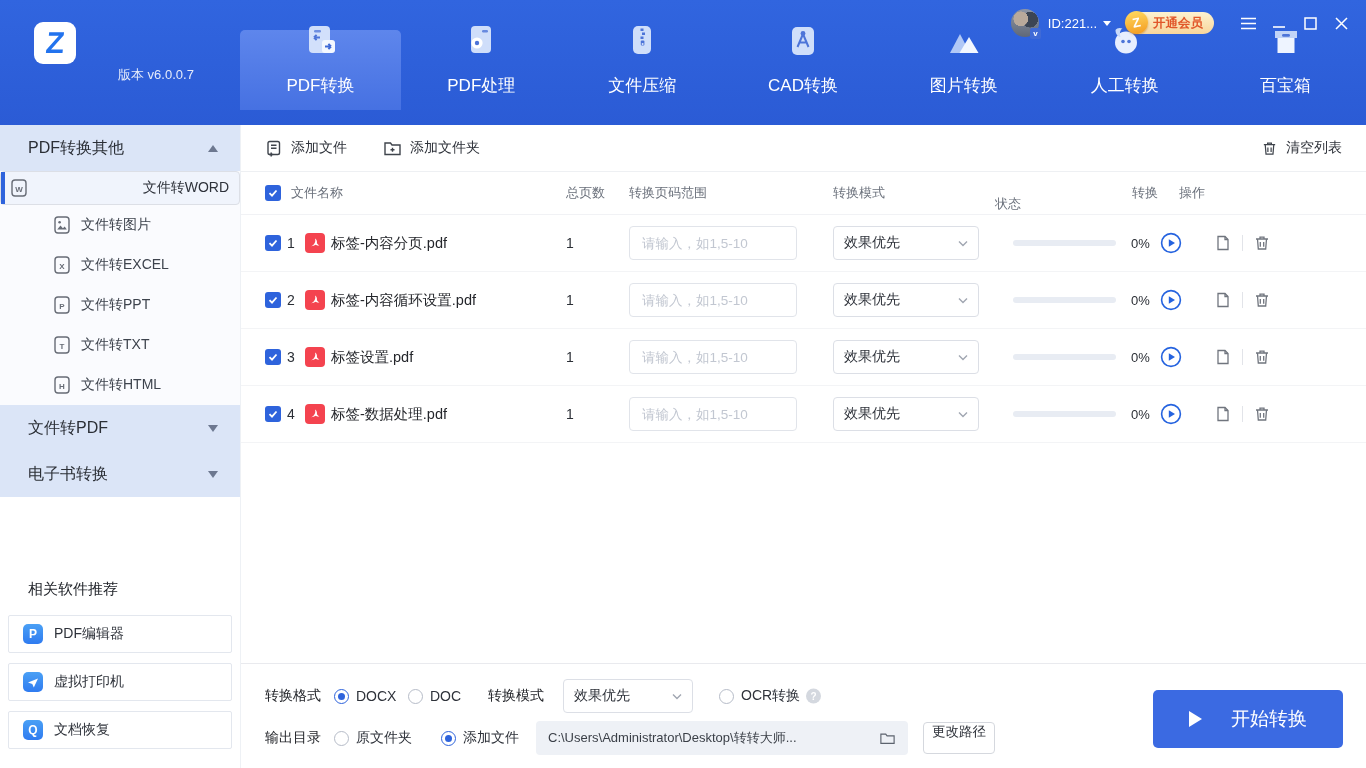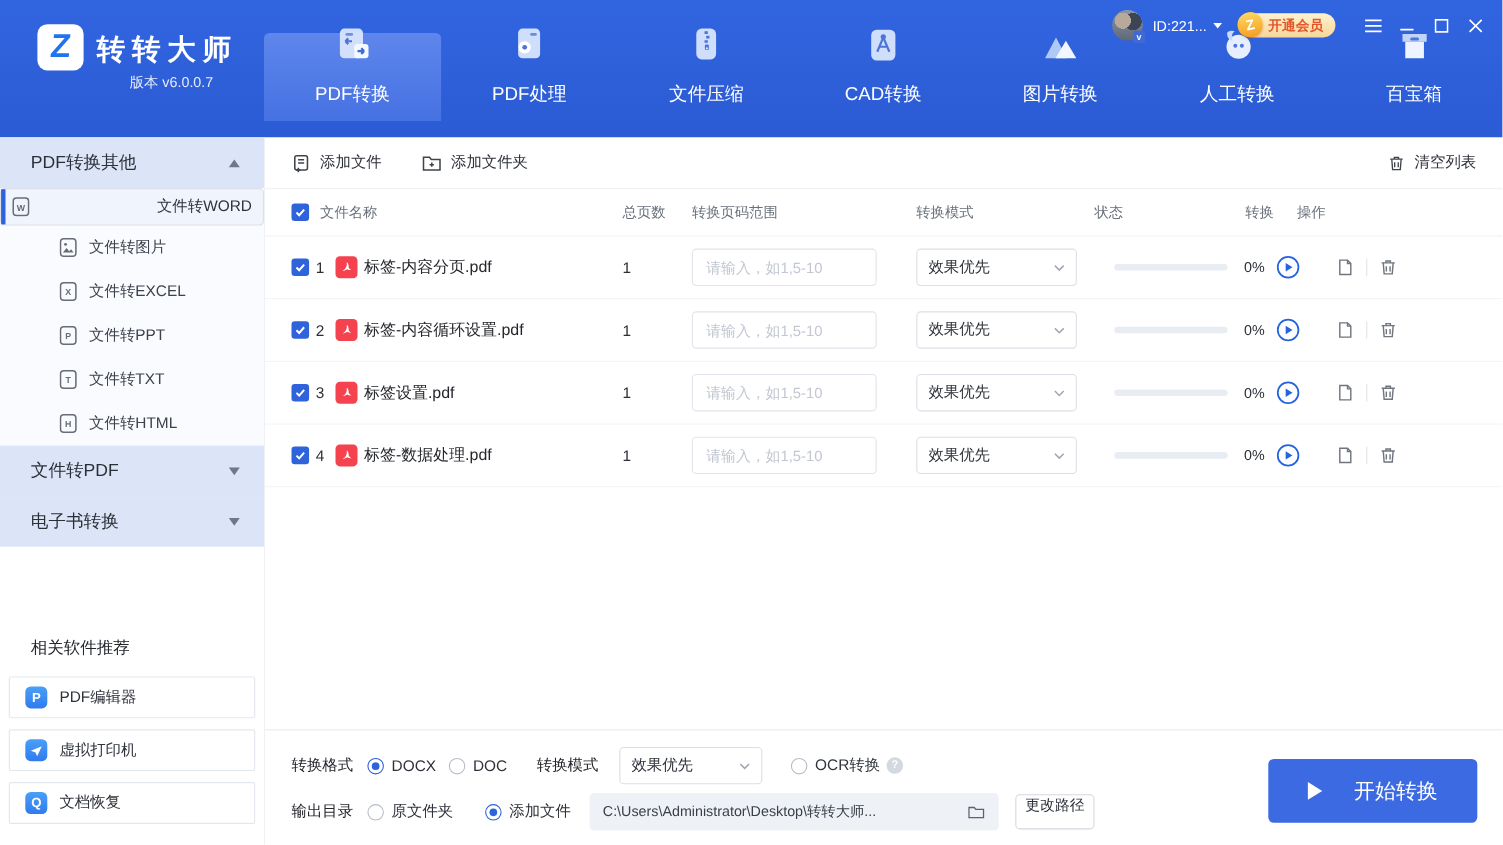--- a/index.html
+++ b/index.html
@@ -75,21 +75,21 @@
   .tspacer{flex:1;}
 
   .thead{height:43px;position:relative;border-bottom:1px solid #f1f2f5;font-size:13px;color:#6a707b;}
   .thead span,.thead .cb{position:absolute;top:50%;transform:translateY(-50%);}
   .row{height:57px;position:relative;border-bottom:1px solid #f3f4f6;}
   .row>*{position:absolute;top:50%;transform:translateY(-50%);}
 
   .cb{width:16px;height:16px;border-radius:3px;background:#2e63dc;display:flex;
     align-items:center;justify-content:center;flex:none;}
   .c-cb{left:24px;} .h-name{left:50px;} .h-pages{left:325px;} .h-range{left:388px;}
-  .h-mode{left:592px;} .h-status{left:754px;} .h-conv{left:891px;} .h-ops{left:938px;}
+  .h-mode{left:592px;} .h-status{left:754px;margin-top:11px;} .h-conv{left:891px;} .h-ops{left:938px;}
   .c-idx{left:46px;font-size:14px;color:#2b2f36;}
   .c-fico{left:64px;width:20px;height:20px;border-radius:4px;background:#f4434f;
     display:flex;align-items:center;justify-content:center;}
   .c-name{left:90px;font-size:14.5px;color:#24262b;}
   .c-pages{left:325px;font-size:14px;color:#2b2f36;}
   .c-range{left:388px;width:168px;height:34px;border:1px solid #e1e4ea;border-radius:4px;
     padding:0 12px;font-size:13.5px;color:#333;outline:none;font-family:inherit;}
   .c-range::placeholder{color:#c2c7d1;}
   .sel{height:34px;border:1px solid #dcdfe6;border-radius:4px;background:#fff;display:flex;
     align-items:center;justify-content:space-between;padding:0 10px;font-size:14px;color:#2e323a;}
@@ -127,21 +127,20 @@
   .start-tri{width:0;height:0;border-left:13px solid #fff;border-top:8px solid transparent;
     border-bottom:8px solid transparent;}
 </style>
 </head>
 <body>
 
 <div id="header">
   <div class="logo-box">
     <span class="logo-z">Z</span>
   </div>
-  <div class="app-title">转转大师</div>
   <div class="app-ver">版本 v6.0.0.7</div>
 
   <div id="nav">
     <div class="tab active">
       <svg class="ticon" viewBox="0 0 46 46">
         <rect x="12" y="7" width="21" height="27" rx="4" fill="#dbe7fc" opacity=".93"></rect>
         <rect x="17" y="11" width="7" height="2.6" rx="1.3" fill="#4d74d8" opacity=".75"></rect>
         <path d="M23 18.5H17m0 0l2.6-2.6M17 18.5l2.6 2.6" stroke="#4d74d8" stroke-width="2" fill="none"></path>
         <rect x="25" y="21" width="13" height="13" rx="3" fill="#f4f8ff"></rect>
         <path d="M28 27.5h6m0 0l-2.6-2.6M34 27.5l-2.6 2.6" stroke="#3f6ad6" stroke-width="2" fill="none"></path>

